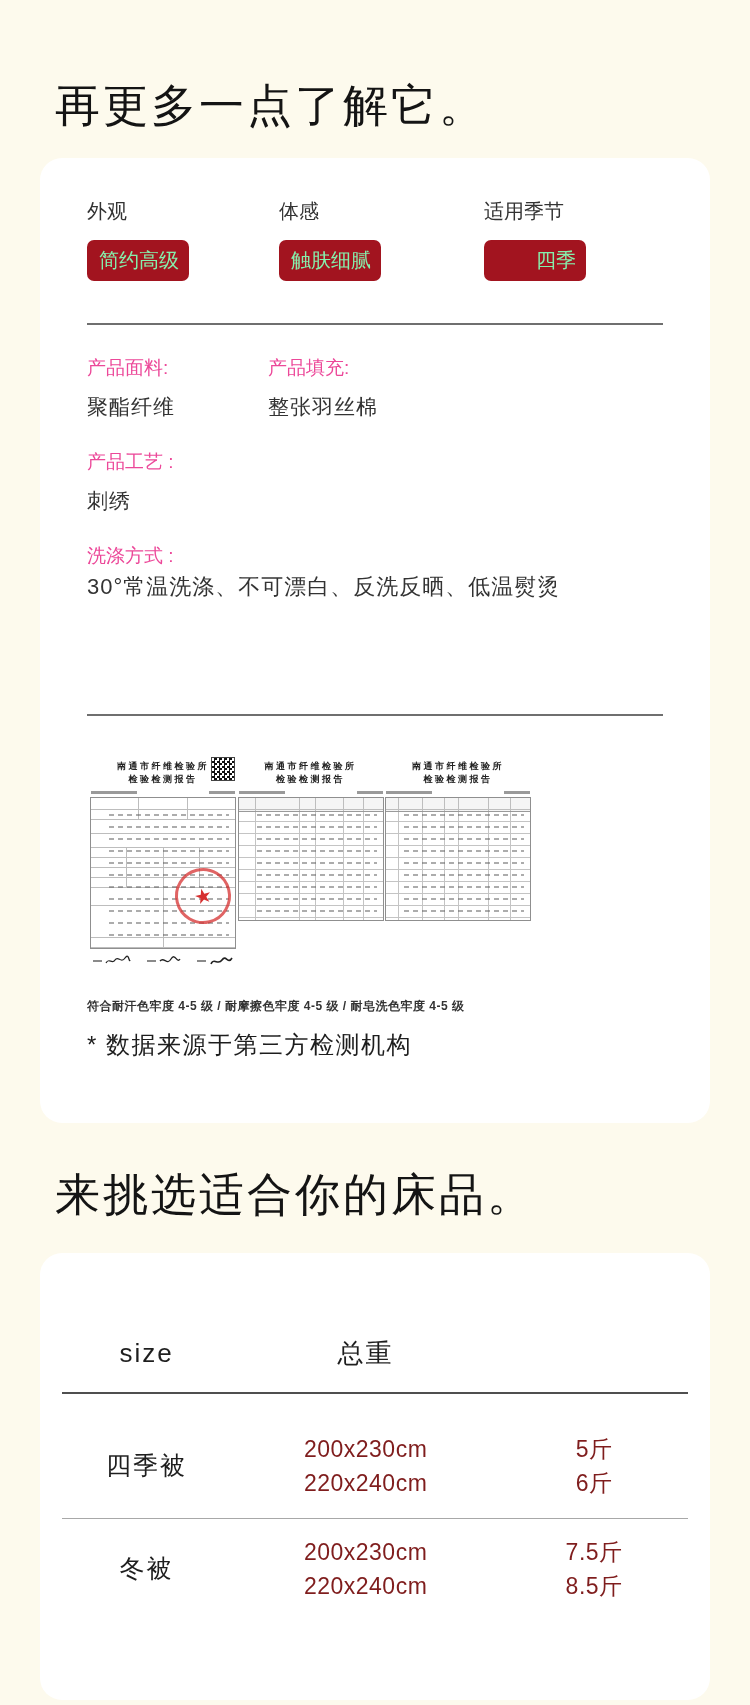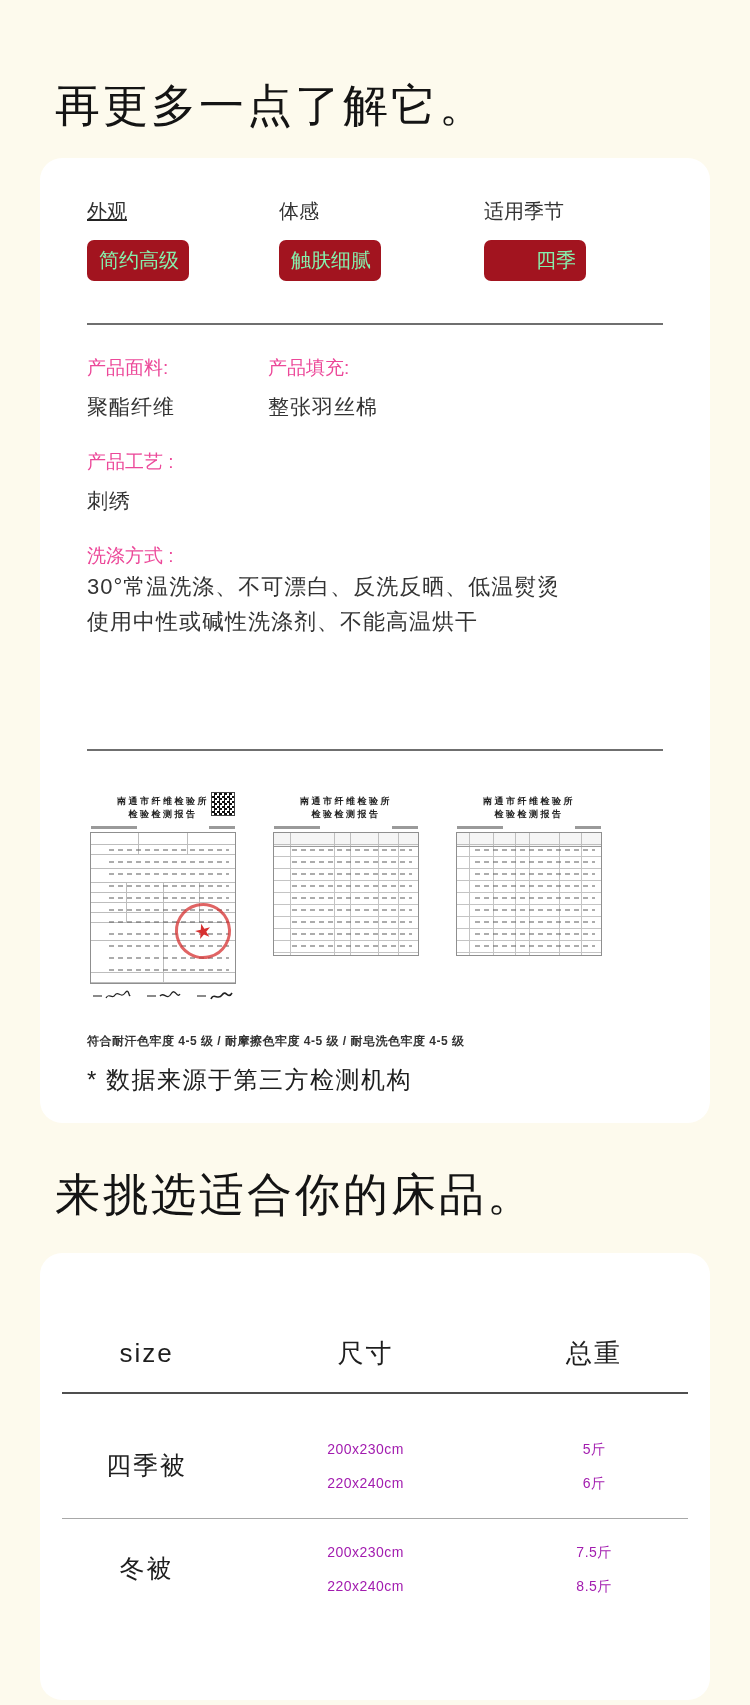--- a/index.html
+++ b/index.html
@@ -17,21 +17,21 @@
     font-size: 45px; font-weight: 400; letter-spacing: 3px;
     color: #141414; line-height: 1.15;
   }
   .h1b { padding-top: 46px; }
 
   .card { background: var(--card-bg, #fff); border-radius: 22px; }
   .card1 { margin-top: 26px; height: 965px; padding: 40px 47px; }
 
   
   .features { display: flex; }
-  .fcol1 { width: 192px; text-decoration: underline; }
+  .fcol1 { width: 192px; }
   .fcol2 { width: 205px; }
   .flabel { font-size: 20px; color: #333; margin-bottom: 15px; }
   .badge {
     display: inline-block; min-width: 102px; text-align: right;
     background: var(--accent-red, #a2141f); color: #86efac;
     font-size: 20px; padding: 7px 10px; border-radius: 7px;
   }
 
   .div1 { border: none; border-top: 2px solid #6f6f6f; margin: 42px 0 0; }
   .div2 { border: none; border-top: 2px solid #6f6f6f; margin: 110px 0 0; }
@@ -42,21 +42,21 @@
   .speccol { width: 181px; }
   .speclabel { font-size: 19px; color: #ec4899; }
   .specvalue { font-size: 21px; color: #333; margin-top: 12px; letter-spacing: 1px; }
   .specrow2 { margin-top: 28px; }
 
   .washing { margin-top: 28px; }
   .washline { font-size: 22px; color: #333; line-height: 35px; letter-spacing: 1px; }
   .washline:first-of-type { margin-top: 12px; }
 
   
-  .certs { display: flex; justify-content: space-between; width: 512px; margin: 44px 0 0 3px; align-items: flex-start; }
+  .certs { display: flex; justify-content: space-between; width: 441px; margin: 44px 0 0 3px; align-items: flex-start; }
   .cert { width: 146px; position: relative; }
   .ct { font-size: 9px; font-weight: bold; letter-spacing: 2.5px; color: #222; line-height: 13px; text-align: center; }
   .qr {
     position: absolute; top: -2px; right: 2px; width: 22px; height: 22px;
     background: repeating-conic-gradient(#111 0% 25%, #fff 0% 50%);
     background-size: 5px 5px; outline: 1px solid #444;
   }
   .micro { display: flex; justify-content: space-between; margin: 5px 1px 3px; }
   .micro i { display: block; height: 3px; background: #9a9a9a; }
   .ml { width: 46px; } .mr { width: 26px; }
@@ -116,21 +116,21 @@
   .source { font-size: 24px; color: #1d1d1d; margin-top: 14px; letter-spacing: 1.5px; }
 
   
   .card2 { margin-top: 32px; height: 447px; padding: 85px 22px 0; }
   .thead { display: grid; grid-template-columns: 27% 43% 30%; text-align: center; font-size: 26px; color: #1e1e1e; letter-spacing: 2px; line-height: 30px; }
   .theadline { border: none; border-top: 2px solid #4f4f4f; margin: 24px 0 0; }
   .trow { display: grid; grid-template-columns: 27% 43% 30%; text-align: center; align-items: center; }
   .trow1 { padding: 38px 0 18px; }
   .trow2 { padding: 16px 0 24px; }
   .rname { font-size: 25px; color: #1e1e1e; letter-spacing: 2px; }
-  .cellline { font-size: 14px; color: #a21caf; line-height: 34px; letter-spacing: .5px; }
+  .cellline { font-size: 23px; color: #7f1d1d; line-height: 34px; letter-spacing: .5px; }
   .rowline { border: none; border-top: 1px solid #a8a8a8; margin: 0; }
 </style>
 </head>
 <body>
 
 <div class="wrap">
 
   <h1 class="h1">再更多一点了解它。</h1>
 
   <div class="card card1">
@@ -165,21 +165,20 @@
       </div>
       <div class="specrow2">
         <div class="speclabel">产品工艺 :</div>
         <div class="specvalue">刺绣</div>
       </div>
     </div>
 
     <div class="washing">
       <div class="speclabel">洗涤方式 :</div>
       <div class="washline">30°常温洗涤、不可漂白、反洗反晒、低温熨烫</div>
-      <div class="washline">使用中性或碱性洗涤剂、不能高温烘干</div>
     </div>
 
     <hr class="div2">
 
     <div class="certs">
 
       <div class="cert">
         <div class="qr"></div>
         <div class="ct">南通市纤维检验所</div>
         <div class="ct">检验检测报告</div>
@@ -294,21 +293,20 @@
     <div class="fastness">符合耐汗色牢度 4-5 级 / 耐摩擦色牢度 4-5 级 / 耐皂洗色牢度 4-5 级</div>
     <div class="source">* 数据来源于第三方检测机构</div>
 
   </div>
 
   <h1 class="h1 h1b">来挑选适合你的床品。</h1>
 
   <div class="card card2">
     <div class="thead">
       <div>size</div>
-      <div>尺寸</div>
       <div>总重</div>
     </div>
     <hr class="theadline">
 
     <div class="trow trow1">
       <div class="rname">四季被</div>
       <div>
         <div class="cellline">200x230cm</div>
         <div class="cellline">220x240cm</div>
       </div>

